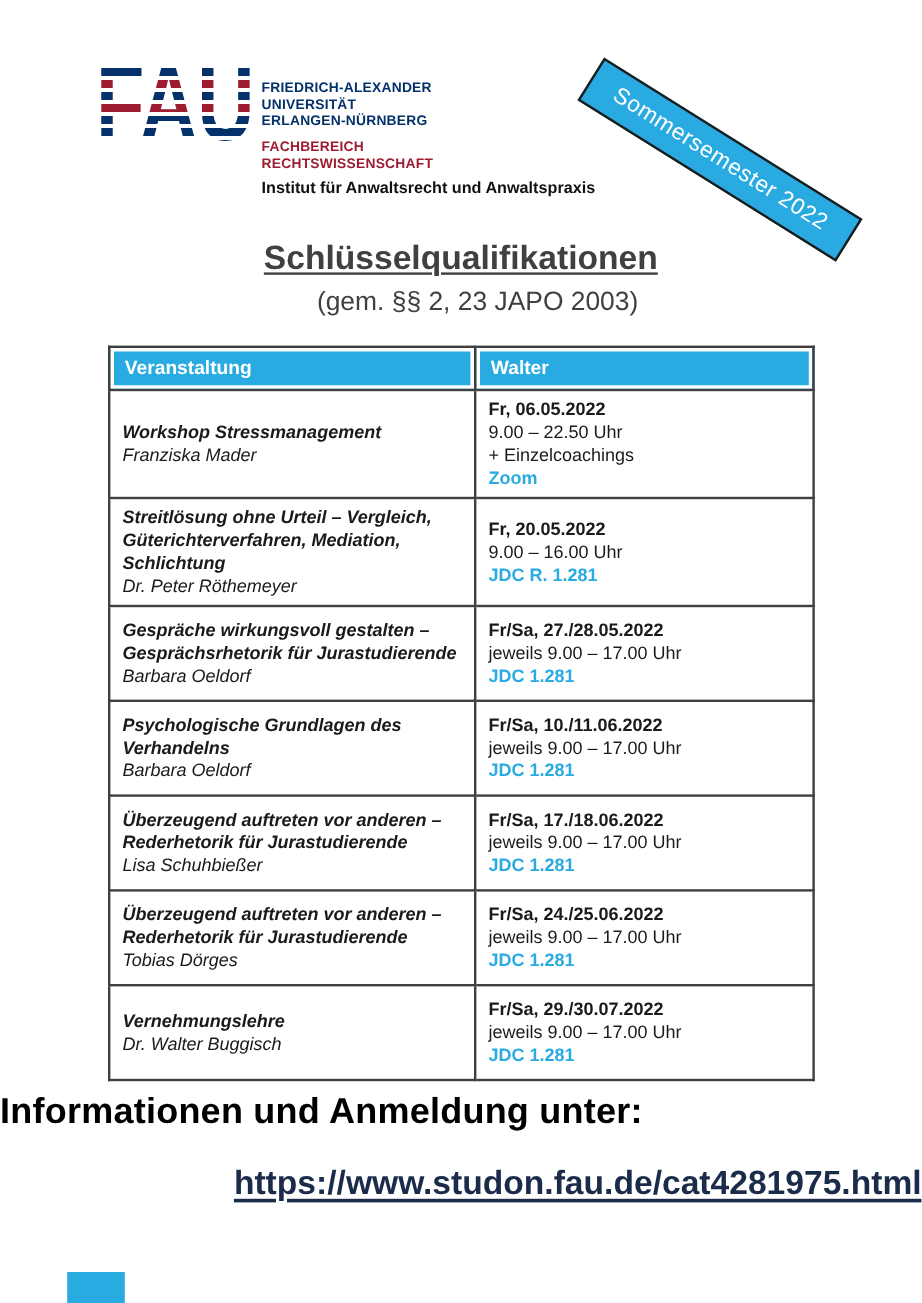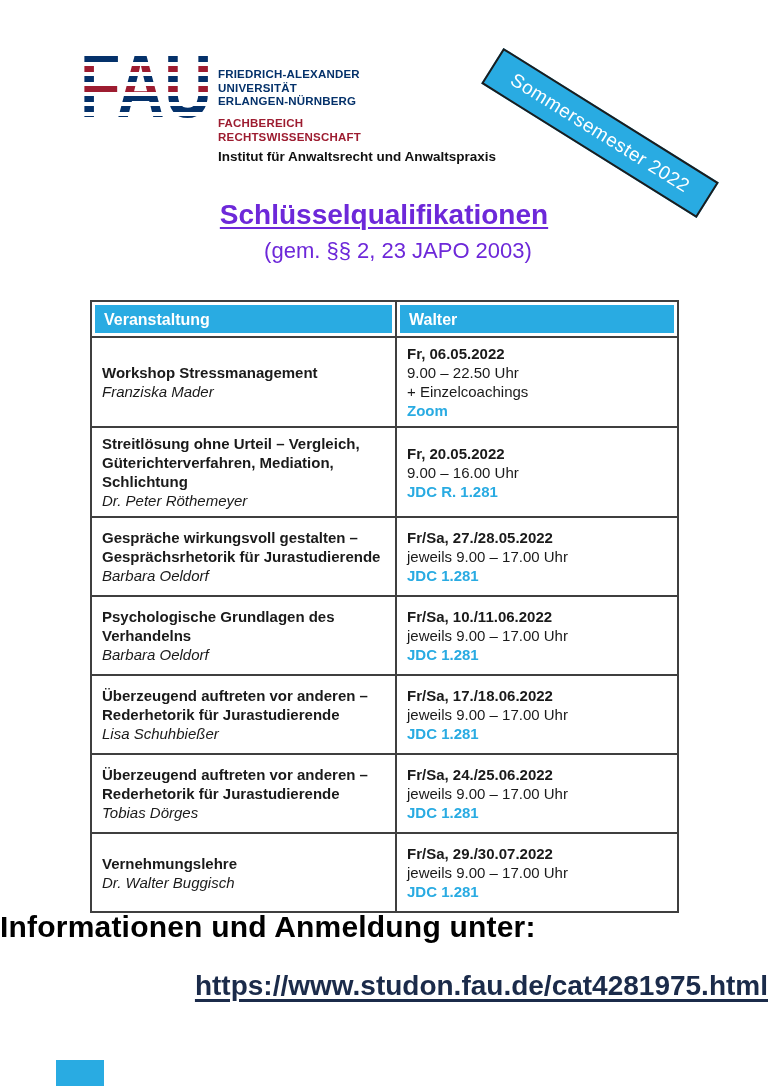--- a/index.html
+++ b/index.html
@@ -17,41 +17,41 @@
     font-size:11.5px;line-height:13.5px;letter-spacing:.2px;}
   .institute{position:absolute;left:218px;top:149px;color:#111;font-weight:bold;font-size:13.5px;}
   .banner{
     position:absolute;left:473px;top:112px;width:254px;height:42px;
     background:#29abe2;border:2px solid #1c1c1c;box-sizing:border-box;
     transform:rotate(32deg);
     display:flex;align-items:center;justify-content:center;
     color:#ffffff;font-size:19px;letter-spacing:.5px;
   }
   
-  .title-block{position:absolute;top:199px;left:0;width:768px;text-align:center;color:#6d28d9;}
+  .title-block{position:absolute;top:199px;left:0;width:768px;text-align:center;color:#404040;}
   .title-main{font-size:28px;font-weight:bold;text-decoration:underline;text-decoration-thickness:2px;text-underline-offset:3px;}
   .title-sub{font-size:22px;margin-top:7px;padding-left:28px;}
   
   .course-table{
-    position:absolute;left:90px;top:300px;width:587px;
+    position:absolute;left:90px;top:288px;width:587px;
     border-collapse:collapse;table-layout:fixed;
     font-size:15px;line-height:19px;color:#1a1a1a;border-radius:24px;
   }
   .course-table col.c1{width:305px;}
   .course-table col.c2{width:282px;}
   .course-table th{
     background:#29abe2;color:#ffffff;text-align:left;font-size:16px;
     height:34px;padding:0 0 0 12px;border:2px solid #3f3f3f;
     box-shadow:inset 0 0 0 3px #ffffff;
   }
   .course-table td{
     border:2px solid #3f3f3f;vertical-align:middle;
     padding:6px 6px 6px 10px;height:79px;box-sizing:border-box;
   }
-  .course-title{font-weight:bold;}
+  .course-title{font-weight:bold;font-style:italic;}
   .course-speaker{font-style:italic;}
   .termin-date{font-weight:bold;}
   .termin-location{font-weight:bold;color:#29abe2;}
   .termin-extra:empty{display:none;}
   
   .info-heading{position:absolute;top:910px;left:0;width:768px;text-align:left;
     color:#000;font-size:30px;font-weight:bold;letter-spacing:.2px;}
   .info-link{position:absolute;top:970px;left:0;width:768px;text-align:right;}
   .info-link a{color:#1b2b4a;font-size:28px;font-weight:bold;text-decoration:underline;
     text-decoration-thickness:2.5px;text-underline-offset:4px;}

